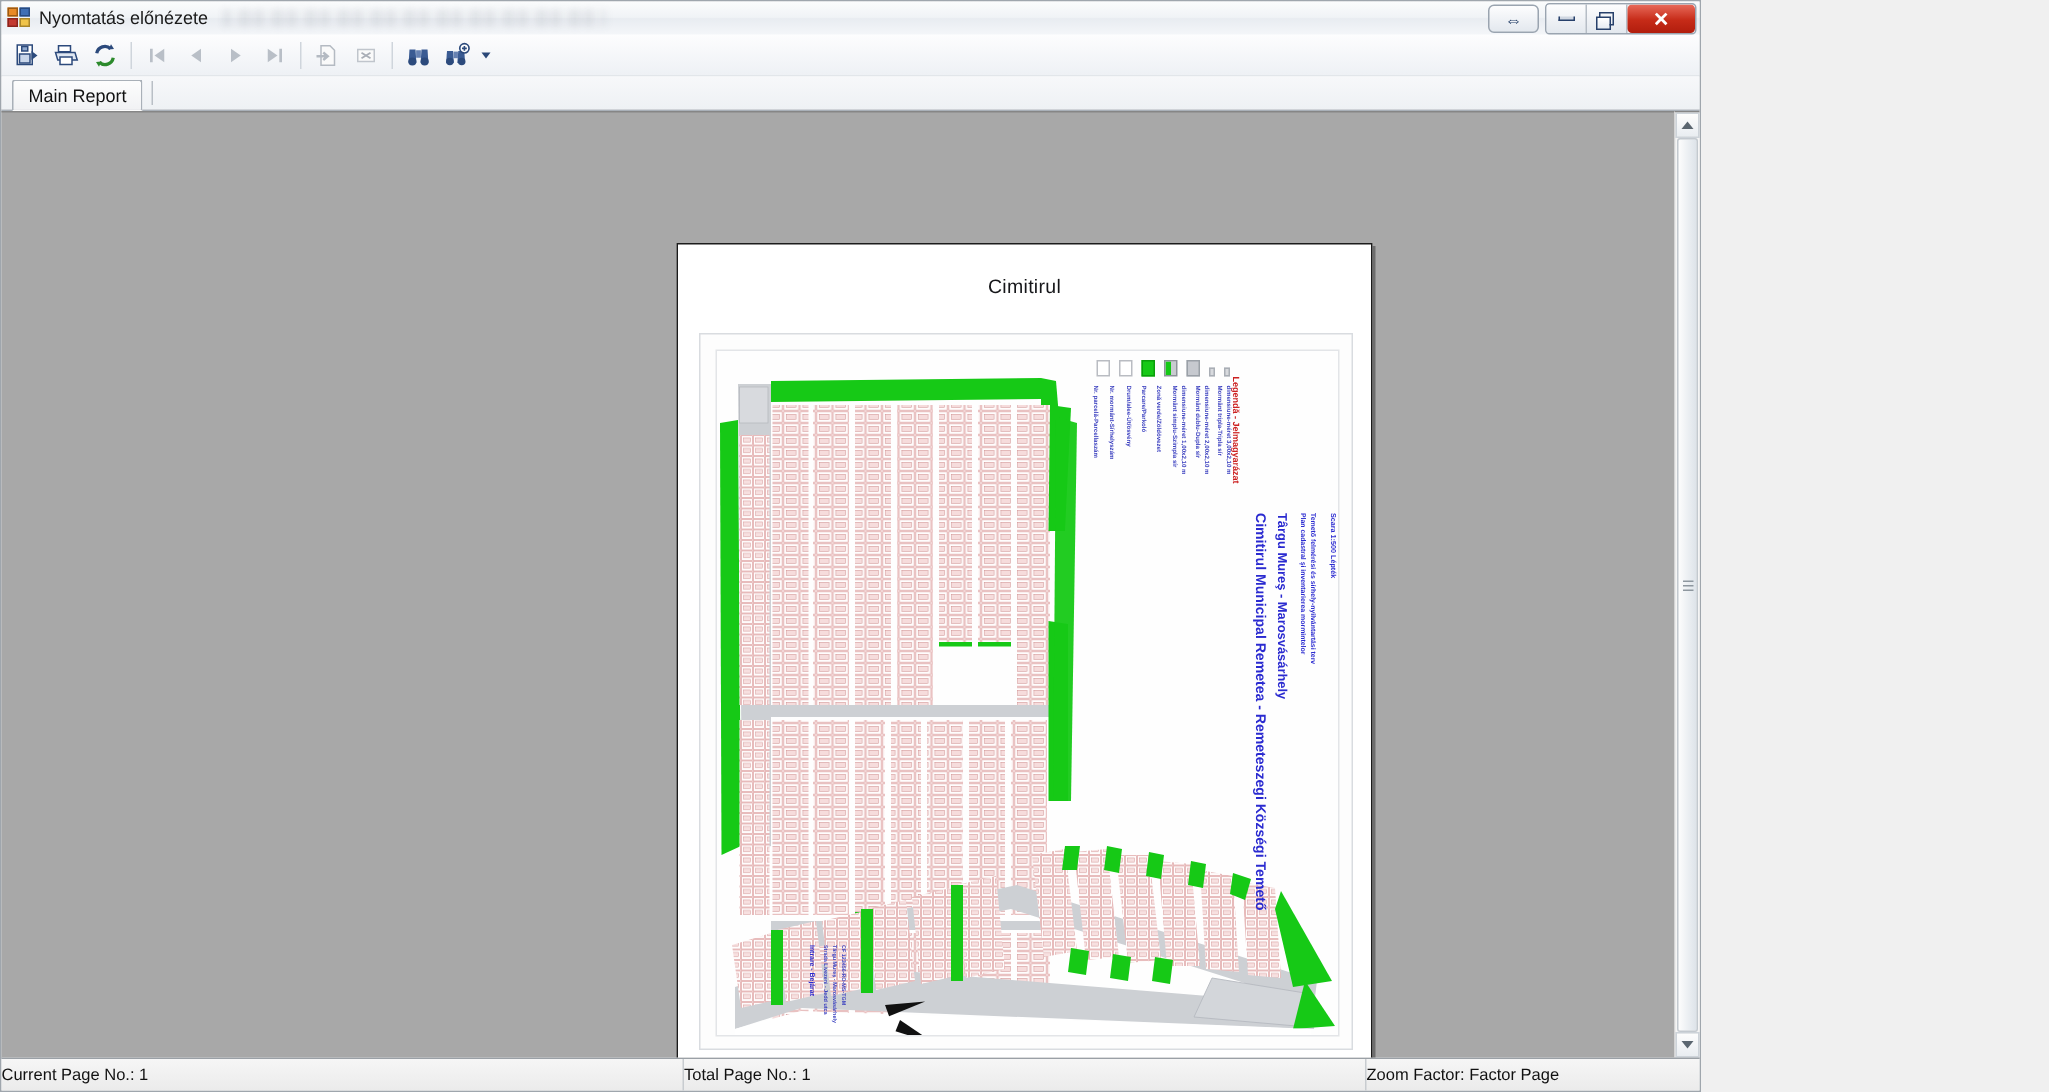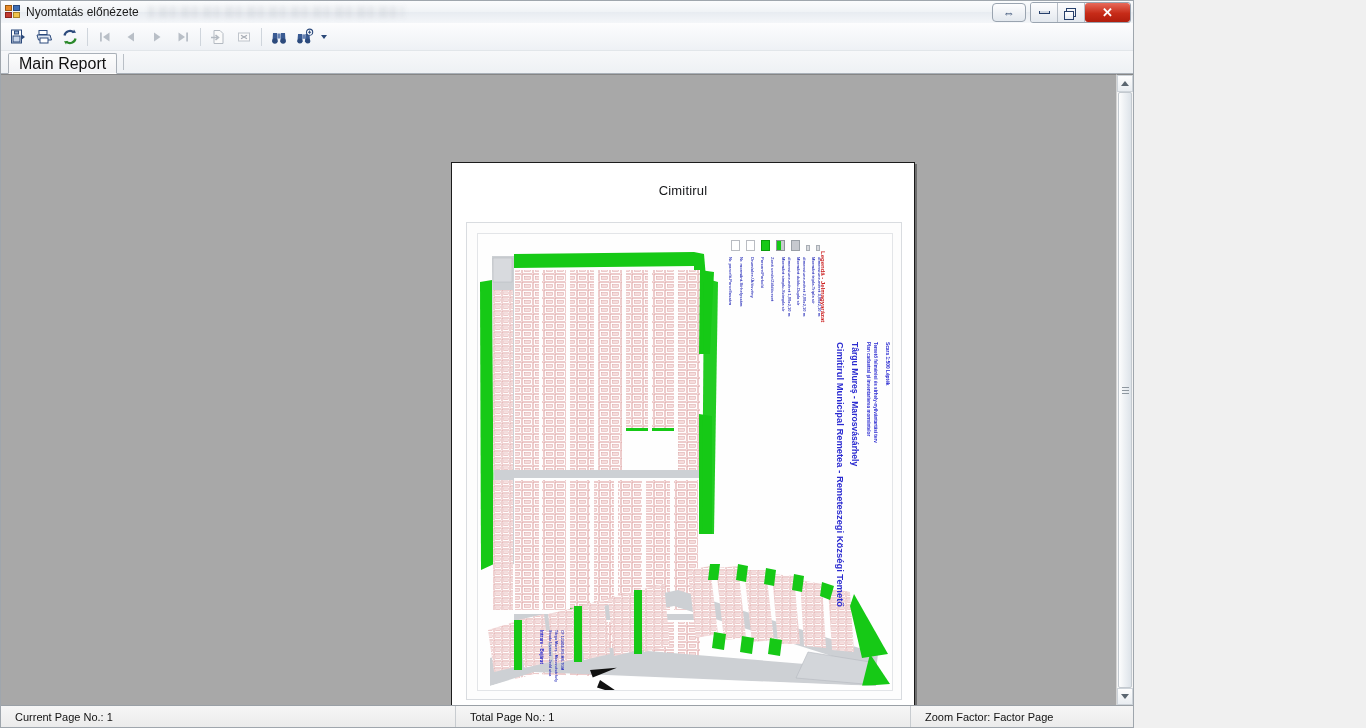--- a/index.html
+++ b/index.html
@@ -92,21 +92,21 @@
   .tabstrip {
     height: 23px; flex: 0 0 23px;
     display: flex; align-items: flex-end;
     background: linear-gradient(#f7f8fa,#eef1f4);
     padding-left: 7px;
     border-bottom: 1px solid #a9b0b8;
   }
   .tab {
     height: 21px; padding: 0 10px;
     display: flex; align-items: center;
-    font-size: 16px; color: #111;
+    font-size: 12px; color: #111;
     background: linear-gradient(#fdfdfd,#f1f2f4);
     border: 1px solid #a9b0b8; border-bottom: 1px solid #fdfdfd;
     border-radius: 2px 2px 0 0;
     position: relative; top: 1px;
   }
   .tab-divider { width:1px; height:16px; background:#b9bfc6; margin-left:6px; margin-bottom:3px; }
 
   
   .preview-wrap { flex: 1 1 auto; display: flex; min-height: 0; }
   .preview {
@@ -216,21 +216,21 @@
   .nb-2 { font-size:3.6px; }
 
   
   .statusbar {
     height: 22px; flex: 0 0 22px;
     display:flex; align-items:center;
     background: linear-gradient(#f6f6f6,#ebebeb);
     border-top: 1px solid #9aa0a6;
     font-size: 11px; color:#111;
   }
-  .sb-cell { height:100%; display:flex; align-items:center; padding-left:14px; }
+  .sb-cell { height:100%; display:flex; align-items:center; padding-left:0; }
   .sb-c1 { width: 455px; border-right: 1px solid #c8ccd0; }
   .sb-c2 { width: 455px; border-right: 1px solid #c8ccd0; align-items: center; }
   .sb-c3 { flex:1 1 auto; }
 </style>
 </head>
 <body>
 
 <div id="app">
 
   <div class="titlebar">

